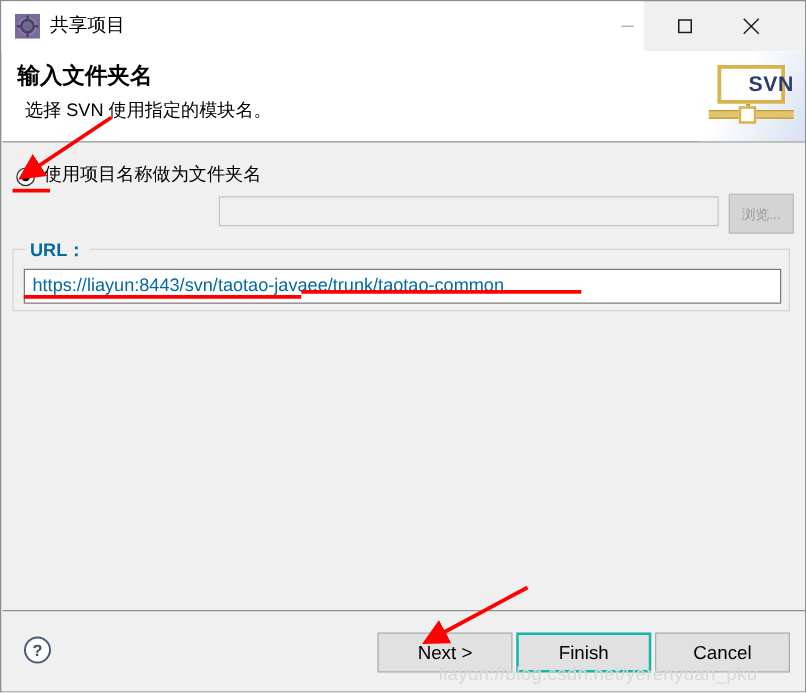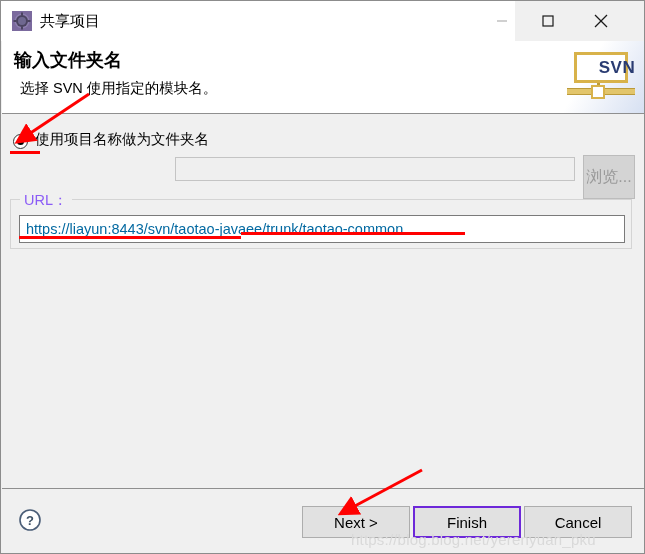--- a/index.html
+++ b/index.html
@@ -173,47 +173,48 @@
     position: absolute;
     left: 173px; top: 42px;
     width: 400px; height: 24px;
     background: #efefef;
     border: 1px solid #c4c4c4;
     box-sizing: border-box;
   }
   .browse-btn {
     position: absolute;
     left: 581px; top: 40px;
-    width: 52px; height: 44px;
+    width: 52px; height: 32px;
     background: #d4d4d4;
     border: 1px solid #bcbcbc;
     box-sizing: border-box;
     display: flex;
     align-items: center;
     justify-content: center;
-    font-size: 16px;
+    font-size: 11px;
     color: #9a9a9a;
     white-space: nowrap;
   }
 
   
   .url-group {
     position: absolute;
     left: 8px; top: 84px;
     width: 622px; height: 50px;
     border: 1px solid #d4d4d4;
     box-sizing: border-box;
   }
   .url-legend {
     position: absolute;
     left: 18px; top: 76px;
     background: #f0f0f0;
     padding: 0 4px;
     font-size: 14.5px;
-    color: #8b5cf6;
+    color: #0369a1;
+    font-weight: bold;
   }
   .url-input {
     position: absolute;
     left: 17px; top: 100px;
     width: 606px; height: 28px;
     background: #ffffff;
     border: 1px solid #7a7a7a;
     box-sizing: border-box;
     display: flex;
     align-items: center;
@@ -248,21 +249,21 @@
     box-sizing: border-box;
     display: flex;
     align-items: center;
     justify-content: center;
     font-size: 15px;
     color: #000000;
     white-space: nowrap;
   }
   .btn-back   { left: 189px; width: 108px; }
   .btn-next   { left: 300px; width: 108px; }
-  .btn-finish { left: 411px; width: 108px; border: 2px solid #6d28d9; }
+  .btn-finish { left: 411px; width: 108px; border: 2px solid #14b8a6; }
   .btn-cancel { left: 522px; width: 108px; }
 
   .watermark {
     position: absolute;
     left: 350px; top: 530px;
     font-size: 15px;
     color: #d9d9d9;
     white-space: nowrap;
     letter-spacing: 0.2px;
   }
@@ -355,21 +356,21 @@
         <circle cx="12" cy="12" r="10" fill="#ffffff" stroke="#4a5d77" stroke-width="1.6"></circle>
         <text x="12" y="17" text-anchor="middle" font-family="Liberation Sans, sans-serif" font-size="13" font-weight="bold" fill="#3d5065">?</text>
       </svg>
     </span>
 
     <div class="btn btn-next">Next &gt;</div>
     <div class="btn btn-finish">Finish</div>
     <div class="btn btn-cancel">Cancel</div>
   </div>
 
-  <div class="watermark">https://blog.blog.net/yerenyuan_pku</div>
+  <div class="watermark">liayun://blog.csdn.net/yerenyuan_pku</div>
 
   <svg class="annot" style="left:0;top:0;width:645px;height:554px;position:absolute;">
     <defs>
       <marker id="ah" markerWidth="7" markerHeight="7" refX="1.2" refY="3.5" orient="auto">
         <polygon points="0,0 7,3.5 0,7" fill="#ff0000"></polygon>
       </marker>
     </defs>
     <line x1="88" y1="93" x2="28" y2="133" stroke="#ff0000" stroke-width="3" marker-end="url(#ah)"></line>
     <line x1="421" y1="469" x2="352" y2="506" stroke="#ff0000" stroke-width="3" marker-end="url(#ah)"></line>
   </svg>

